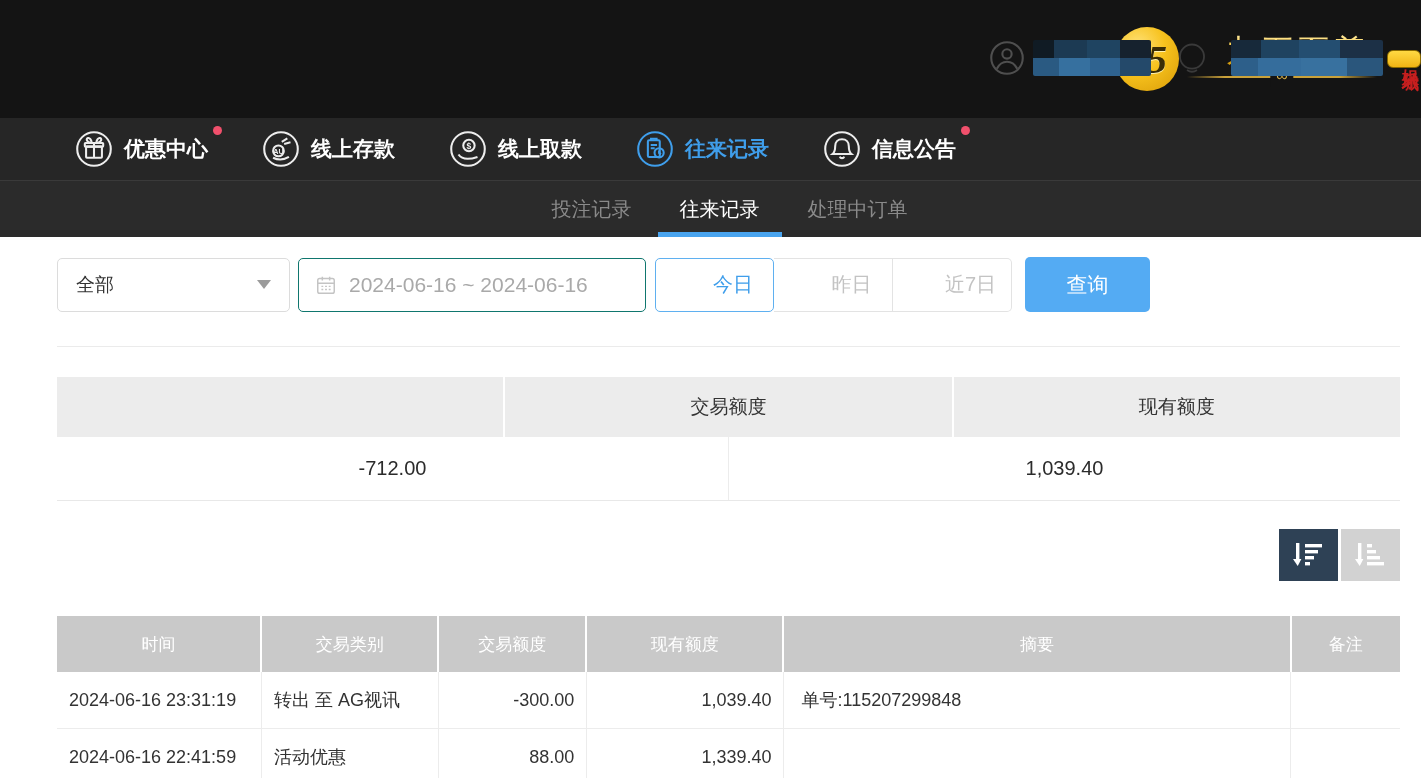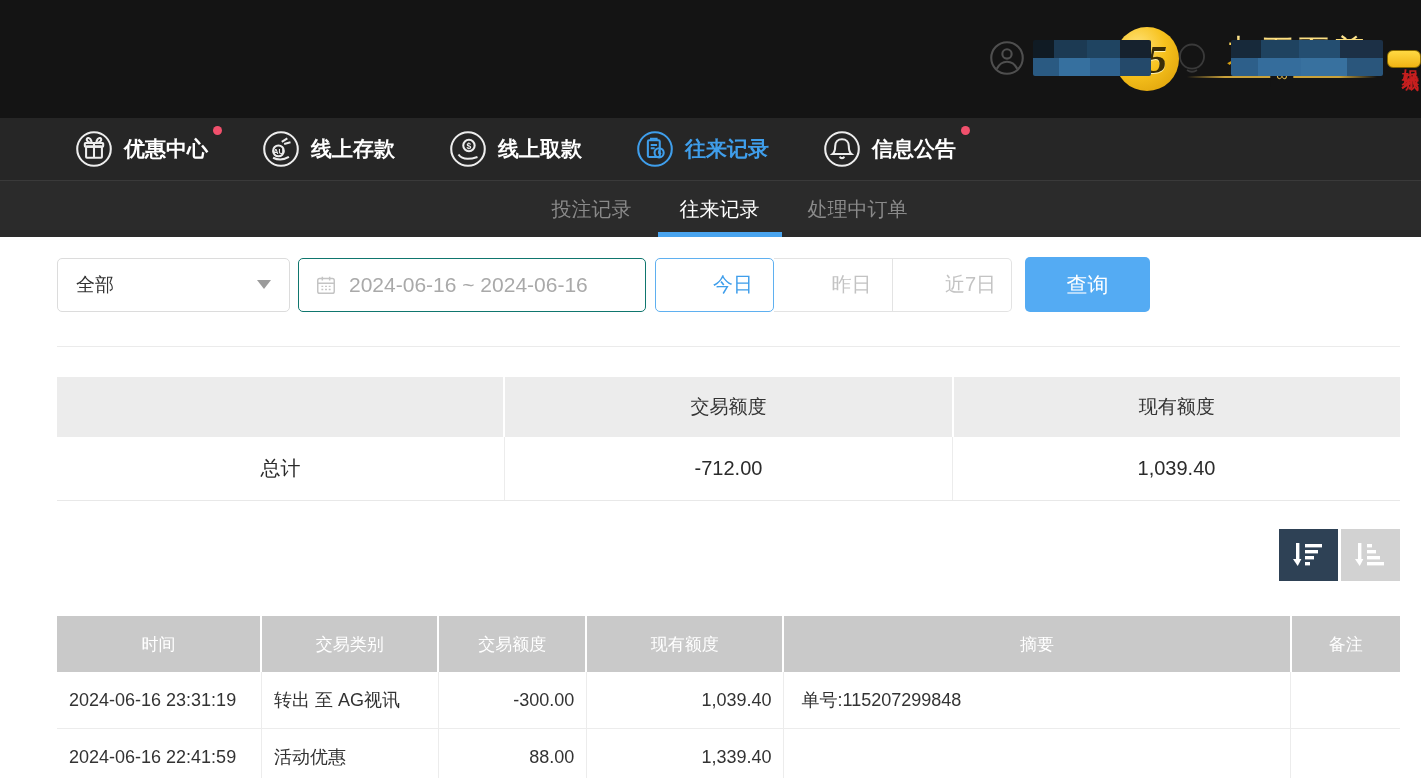--- a/index.html
+++ b/index.html
@@ -238,21 +238,20 @@
 
   <hr class="divider">
 
   <div class="summary">
     <div class="sum-head">
       <div class="cell"></div>
       <div class="cell">交易额度</div>
       <div class="cell">现有额度</div>
     </div>
     <div class="sum-body">
-      <div class="cell">总计</div>
       <div class="cell">-712.00</div>
       <div class="cell">1,039.40</div>
     </div>
   </div>
 
   <div class="sort-row">
     <button class="sort-btn desc">
       <svg width="34" height="32" viewBox="0 0 34 32">
         <g fill="#fff">
           <rect x="4" y="4" width="3.4" height="17"></rect>

